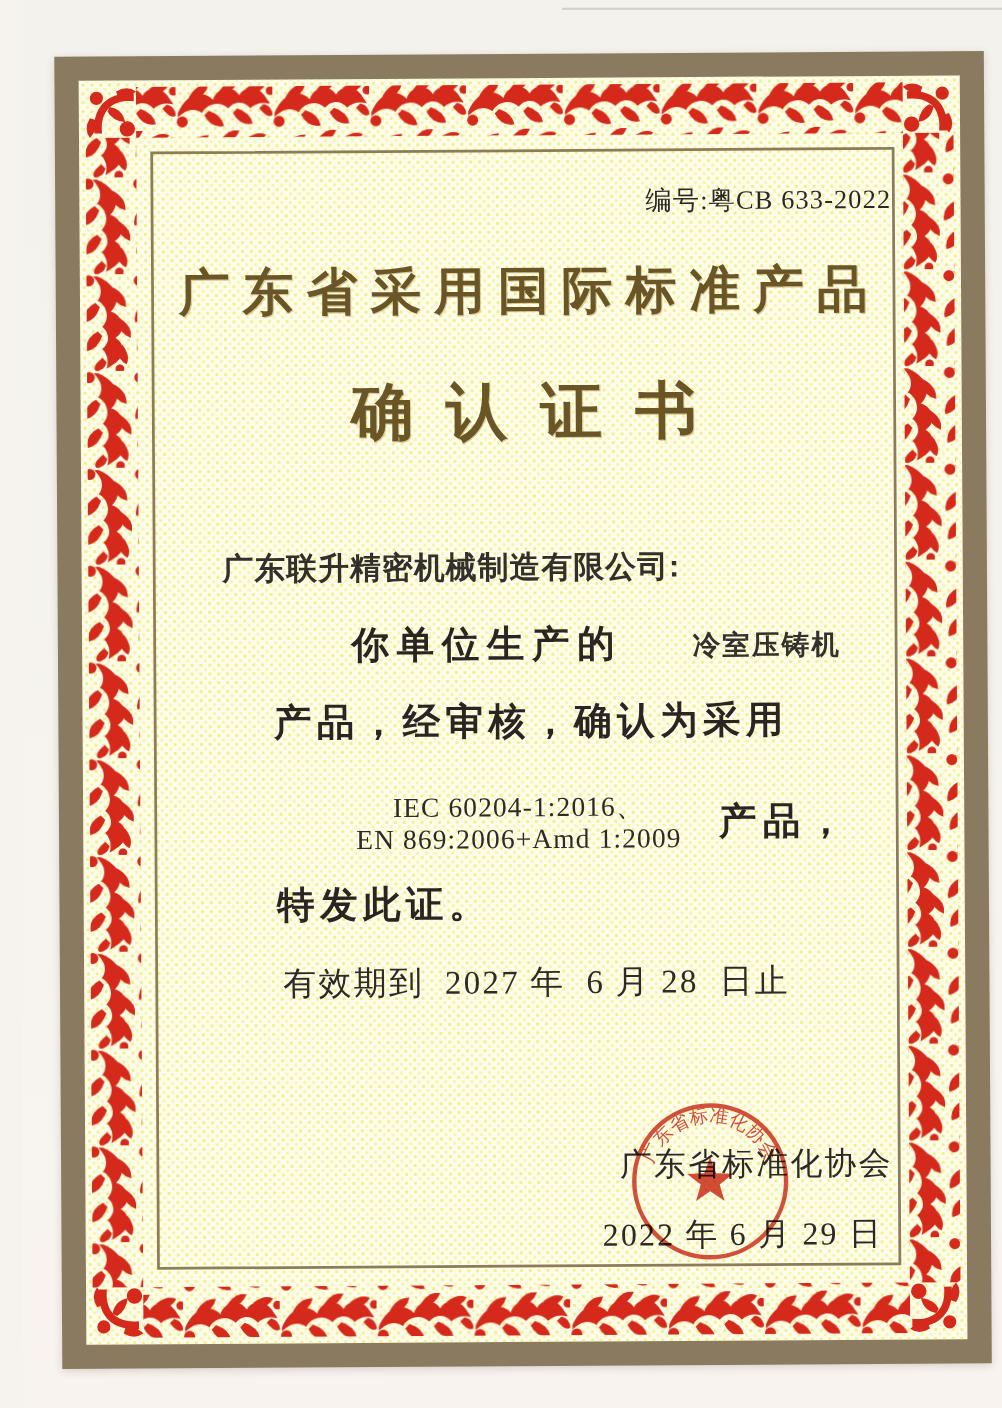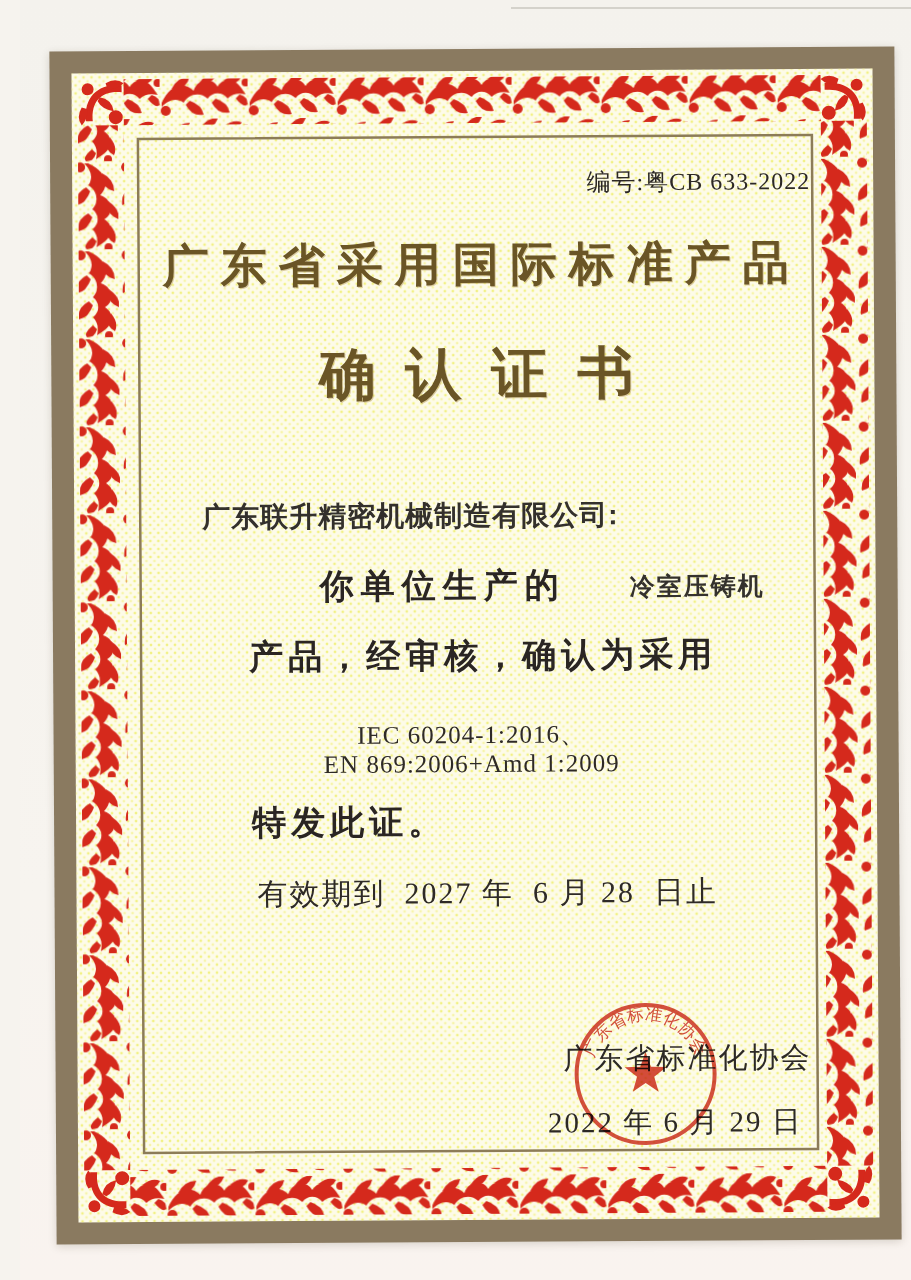--- a/index.html
+++ b/index.html
@@ -141,20 +141,21 @@
         <div class="abs produced-intro">你单位生产的</div>
         <div class="abs product-name">冷室压铸机</div>
 
         <div class="abs review-line">产品，经审核，确认为采用</div>
 
         <div class="abs standards">
           <div>IEC 60204-1:2016、</div>
           <div>EN 869:2006+Amd 1:2009</div>
         </div>
 
+        <div class="abs product-suffix">产品，</div>
 
         <div class="abs issue-line">特发此证。</div>
 
         <div class="abs validity">有效期到  2027 年  6 月 28  日止</div>
 
         <div class="abs issuer">广东省标准化协会</div>
         <div class="abs issue-date">2022 年 6 月 29 日</div>
 
         <svg class="seal" width="150" height="150" viewBox="0 0 150 150" xmlns="http://www.w3.org/2000/svg">
           <circle cx="75" cy="76" r="69" fill="none" stroke="#cf392a" stroke-width="4"></circle>

